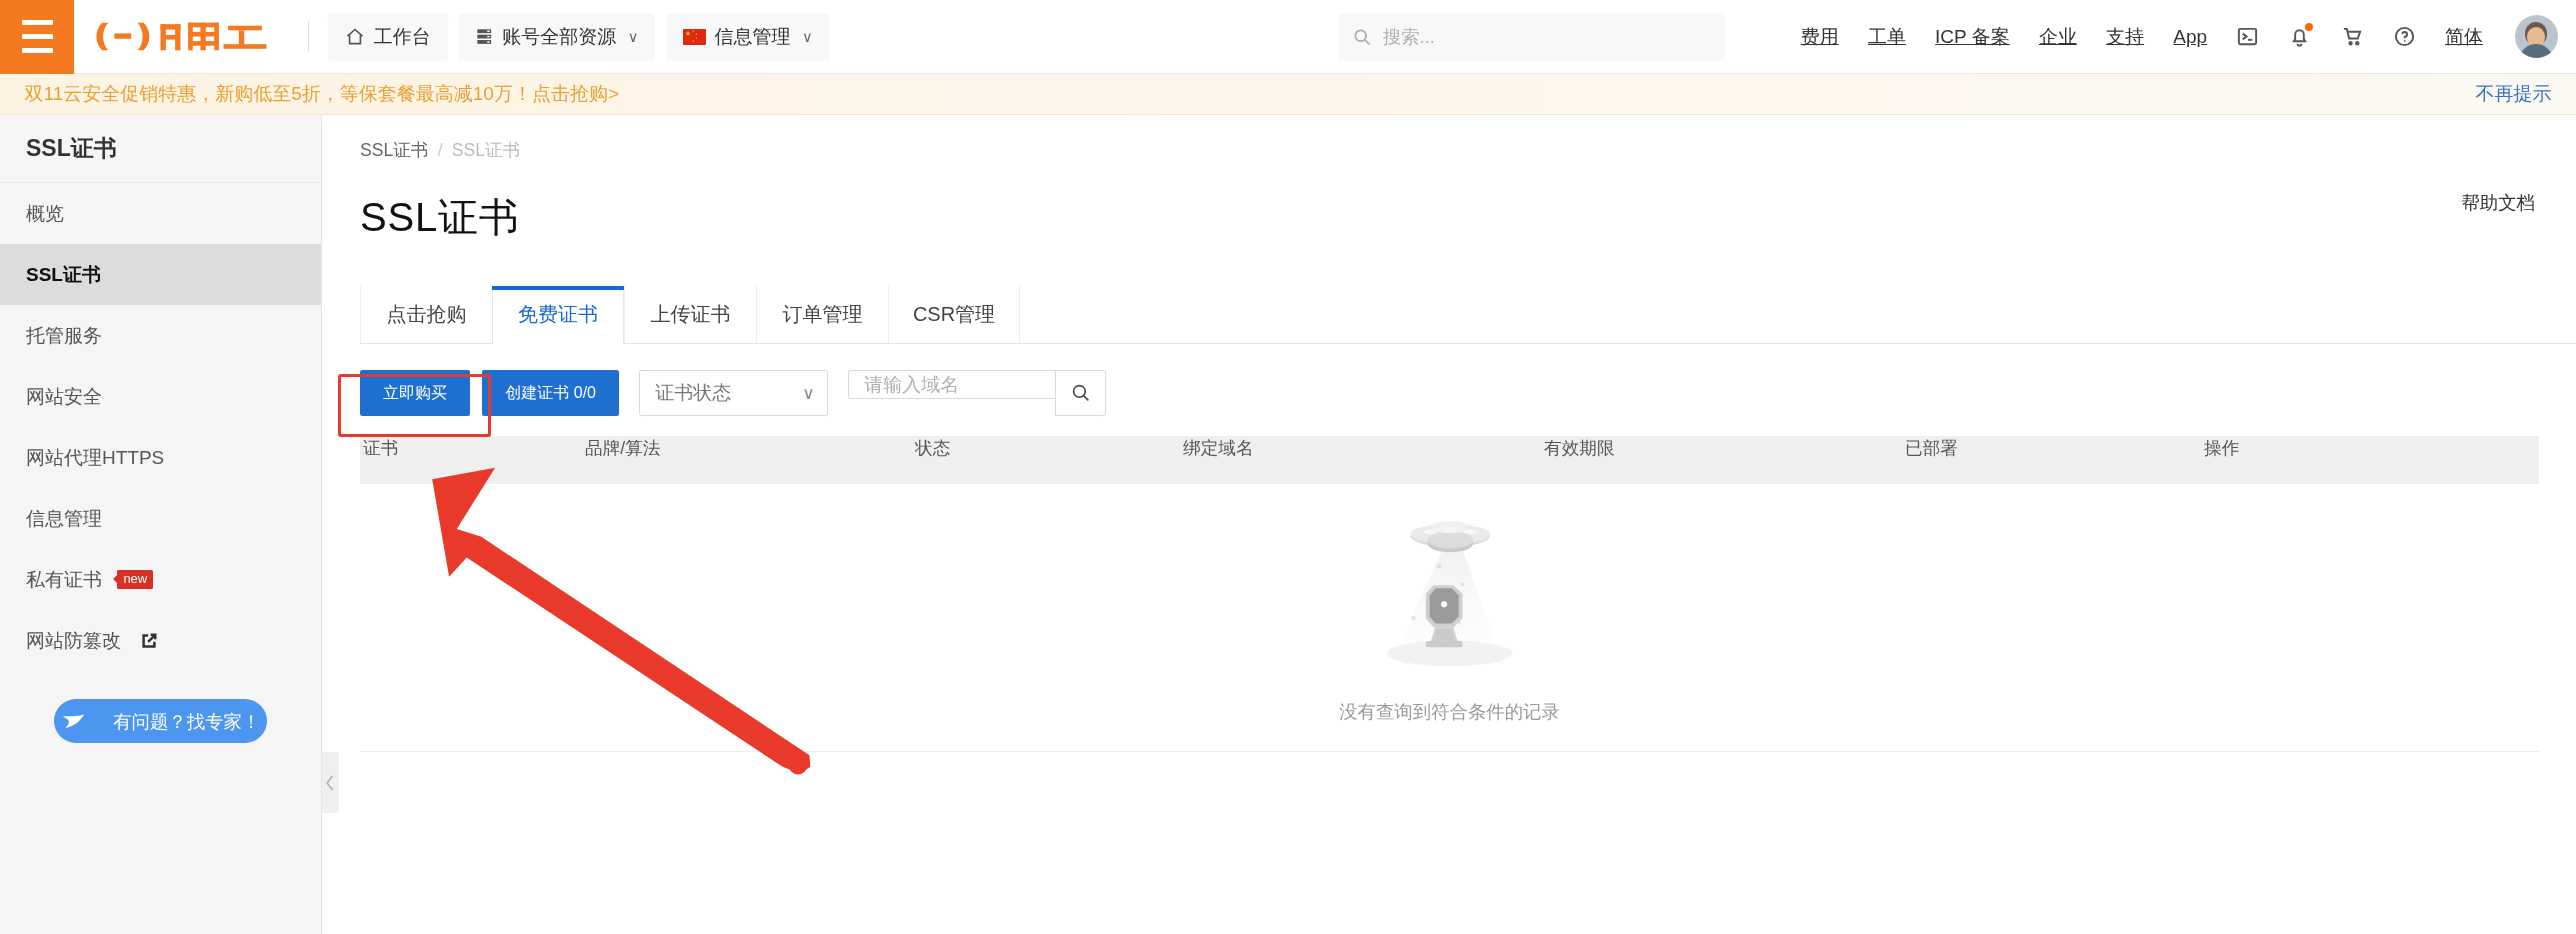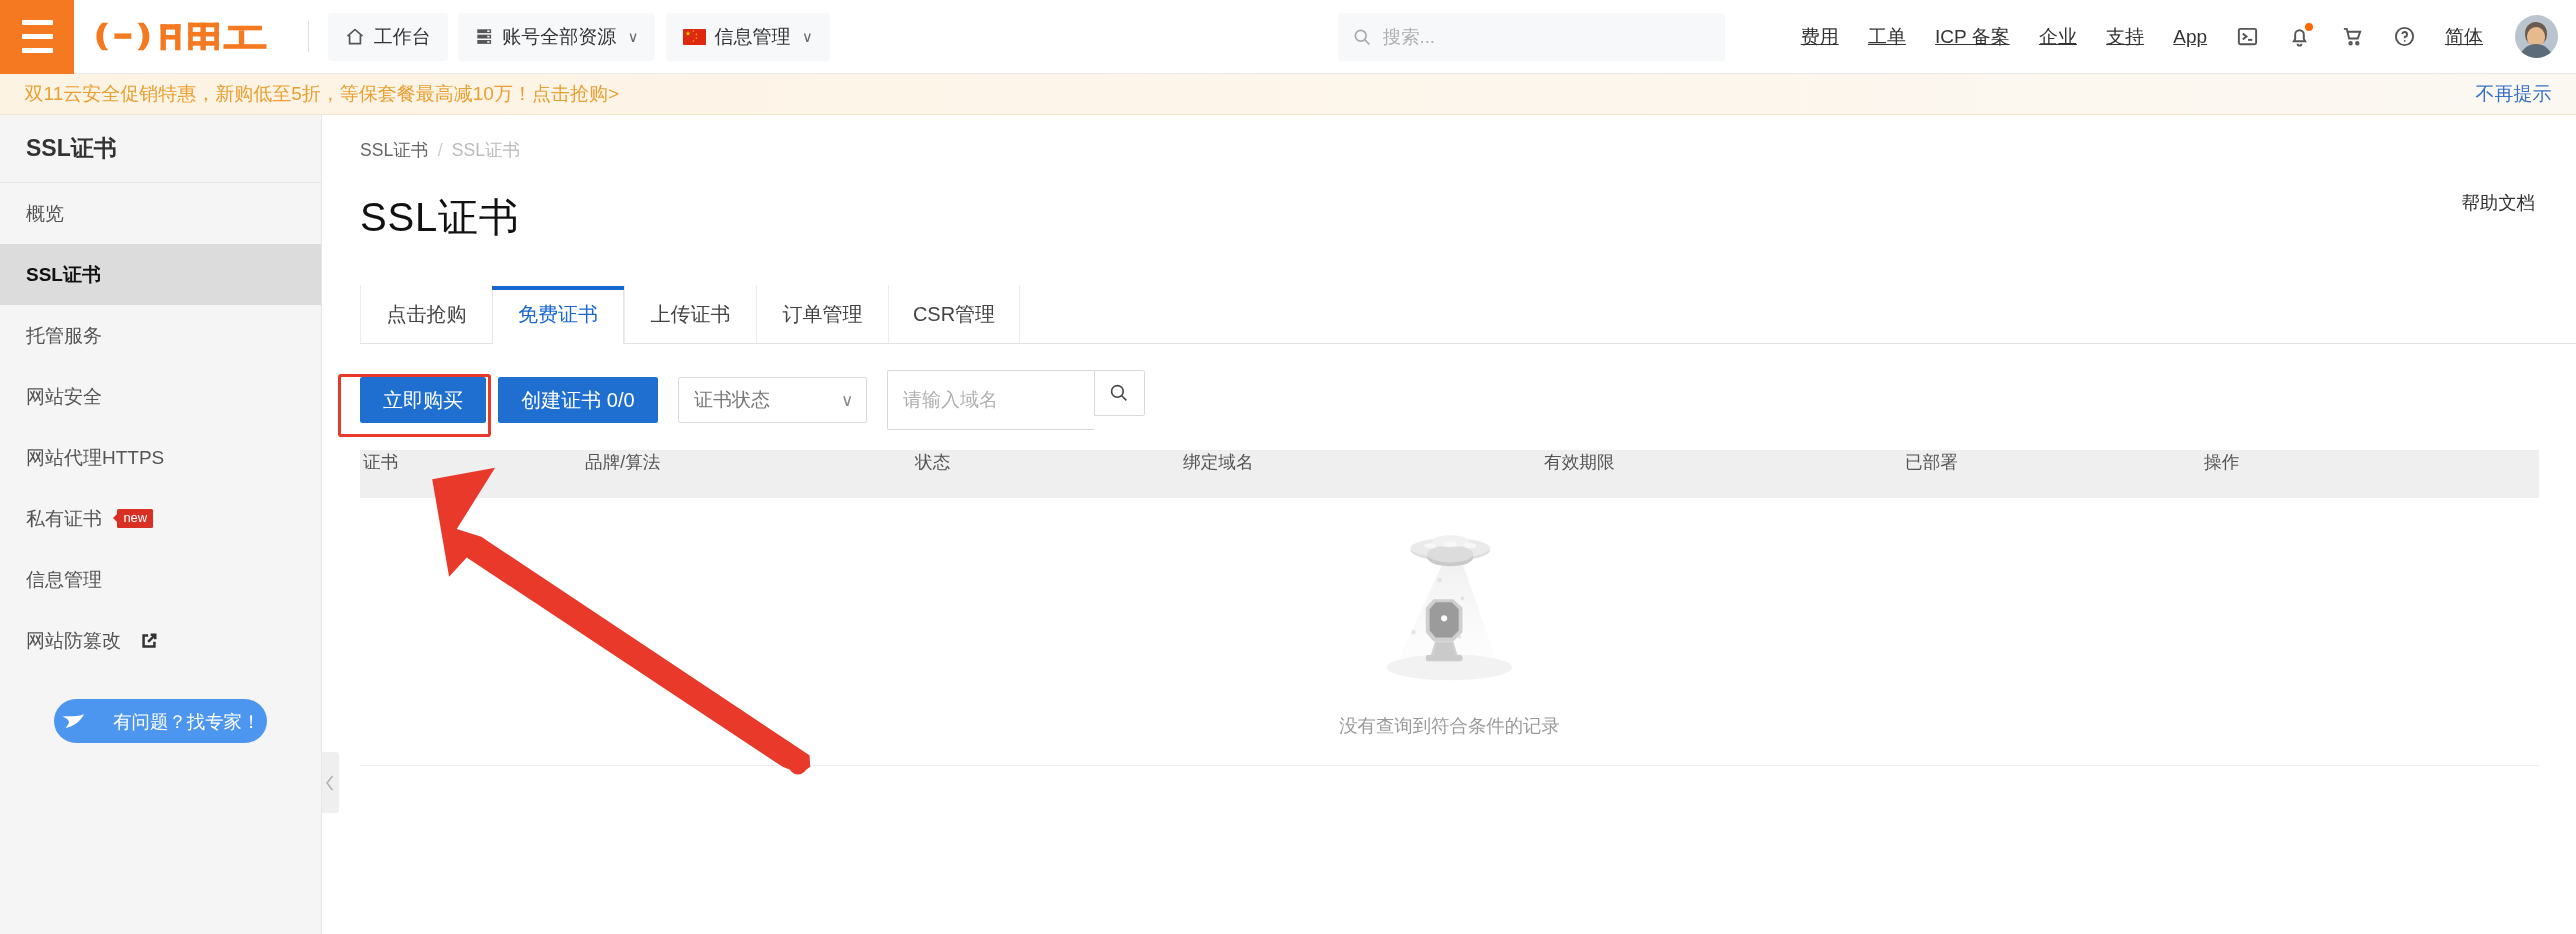--- a/index.html
+++ b/index.html
@@ -187,34 +187,34 @@
     content: ""; position: absolute; left: 0; right: 0; bottom: -0.8px;
     height: 0.8px; background: #fff;
   }
 
   
   .toolbar {
     margin: 26px 0 0 37px; display: flex; align-items: center; gap: 0;
   }
   .btn-primary {
     height: 46px; padding: 0 23px; background: #1f6fd0; color: #fff;
-    font-size: 20px; border: none; border-radius: 2.3px; cursor: pointer;
+    font-size: 16px; border: none; border-radius: 2.3px; cursor: pointer;
     display: flex; align-items: center; justify-content: center;
     font-family: inherit;
   }
   .btn-gap { width: 12.3px; }
   .select-box {
     width: 189px; height: 46px; border: 0.8px solid #d9d9d9; border-radius: 2.3px;
     background: #fff; display: flex; align-items: center; justify-content: space-between;
     padding: 0 12.3px 0 15.3px; font-size: 19px; color: #777; cursor: pointer;
     margin-left: 20px;
   }
   .domain-wrap { display: flex; margin-left: 20px; }
   .domain-input {
-    width: 207px; height: 60px; border: 0.8px solid #d9d9d9; border-right: none;
+    width: 207px; height: 29px; border: 0.8px solid #d9d9d9; border-right: none;
     border-radius: 2.3px 0 0 2.3px; background: #fff;
     font-size: 19px; color: #333; padding: 0 15.3px; outline: none;
     font-family: inherit;
   }
   .domain-input::placeholder { color: #b0b0b0; }
   .search-btn {
     width: 51px; height: 46px; border: 0.8px solid #d9d9d9; border-radius: 0 2.3px 2.3px 0;
     background: #fff; cursor: pointer; display: flex; align-items: center;
     justify-content: center;
   }
@@ -384,25 +384,25 @@
   <div class="side-item">
     <span>托管服务</span>
   </div>
   <div class="side-item">
     <span>网站安全</span>
   </div>
   <div class="side-item">
     <span>网站代理HTTPS</span>
   </div>
   <div class="side-item">
+    <span>信息管理</span>
+  </div>
+  <div class="side-item">
     <span>私有证书</span>
     <span class="badge-new">new</span>
-  </div>
-  <div class="side-item">
-    <span>信息管理</span>
   </div>
   <div class="side-item">
     <span>网站防篡改</span>
     <span class="ext-icon">
       <svg width="20" height="20" viewBox="0 0 24 24">
         <path d="M4 4 h7 v3 H7 v10 h10 v-4 h3 v7 H4 Z" fill="#333"></path>
         <path d="M14 3 h7 v7 h-3 V8.1 l-6 6 -2.1 -2.1 6 -6 H14 Z" fill="#333"></path>
       </svg>
     </span>
   </div>

